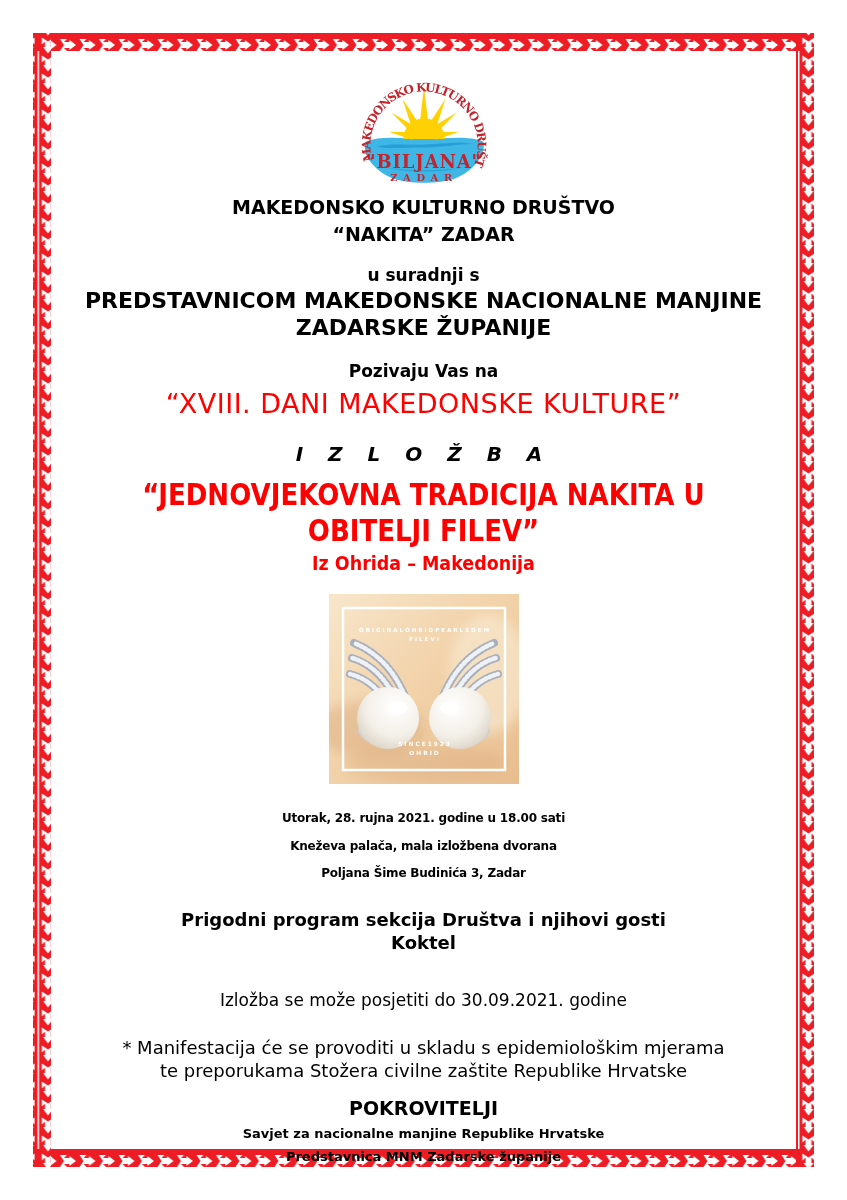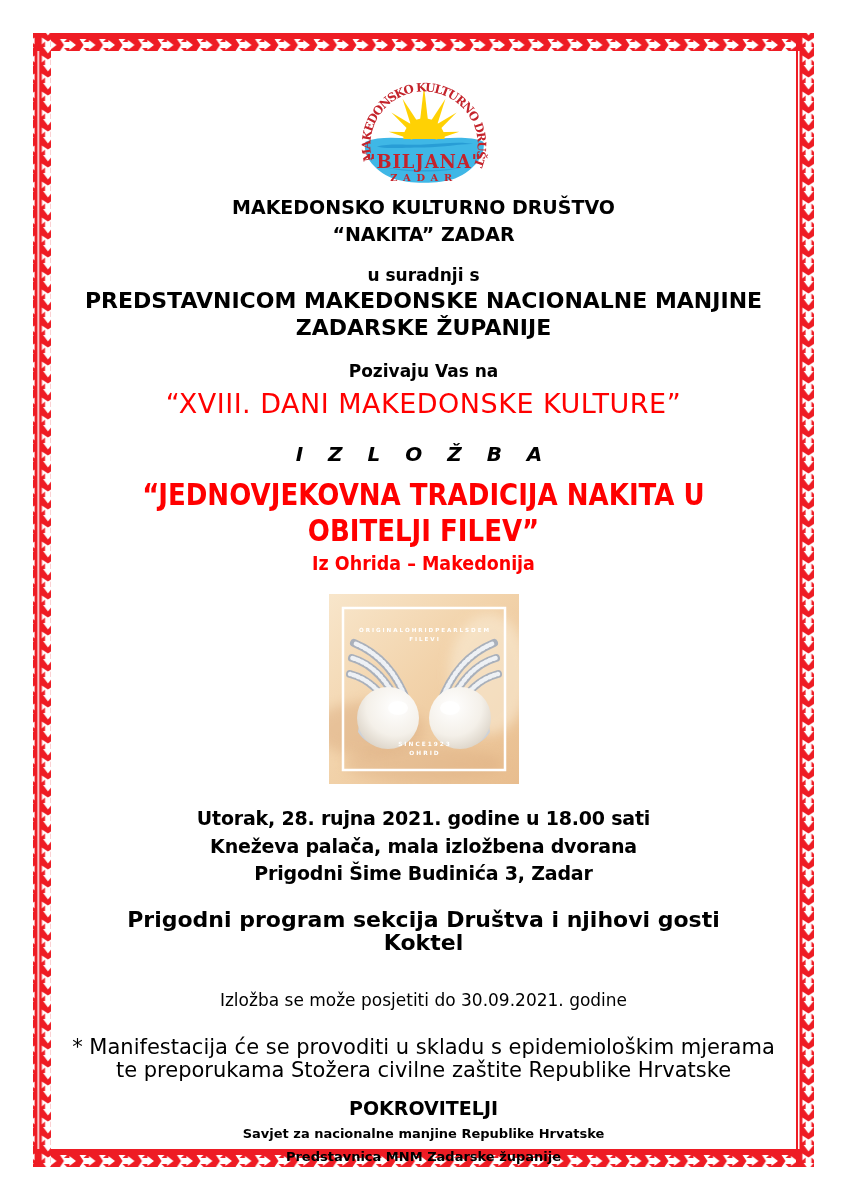--- a/index.html
+++ b/index.html
@@ -34,24 +34,24 @@
     transform:scaleX(0.84);transform-origin:50% 50%;margin-top:8px;
   }
   .exh-sub{
     color:#ff0000;font-weight:bold;font-size:19px;line-height:26px;
     transform:scaleX(0.92);transform-origin:50% 50%;margin-top:2px;
   }
   .photo{
     width:190px;height:190px;margin:18px auto 0 auto;position:relative;
     line-height:0;
   }
-  .details{margin-top:21px;font-weight:bold;font-size:19px;line-height:27.5px;letter-spacing:-0.2px;}
-  .program{margin-top:20px;font-weight:bold;font-size:22px;line-height:23px;}
+  .details{margin-top:21px;font-weight:bold;font-size:12px;line-height:27.5px;letter-spacing:-0.2px;}
+  .program{margin-top:20px;font-weight:bold;font-size:18px;line-height:23px;}
   .visit{margin-top:34px;font-weight:normal;font-size:17px;line-height:24px;}
-  .note{margin-top:24px;font-size:21px;line-height:23px;}
+  .note{margin-top:24px;font-size:18px;line-height:23px;}
   .sponsors{margin-top:13px;}
   .sponsors-heading{font-weight:bold;font-size:19px;line-height:27px;}
   .sponsors-line{font-weight:bold;font-size:13px;line-height:23.5px;text-align:center;}
 </style>
 </head>
 <body>
 
 <div class="poster">
 
   <svg class="border-svg" width="847" height="1200" viewBox="0 0 847 1200" aria-hidden="true">
@@ -165,21 +165,21 @@
         <text x="95" y="38" text-anchor="middle" font-size="5.6" font-weight="bold" fill="#ffffff">O R I G I N A L   O H R I D   P E A R L S   D E M</text>
         <text x="95" y="47" text-anchor="middle" font-size="5.6" font-weight="bold" fill="#ffffff">F I L E V I</text>
         <text x="95" y="152" text-anchor="middle" font-size="5.8" font-weight="bold" fill="#ffffff">S I N C E   1 9 2 3</text>
         <text x="95" y="161" text-anchor="middle" font-size="5.8" font-weight="bold" fill="#ffffff">O H R I D</text>
       </svg>
     </div>
 
     <div class="details">
       <div>Utorak, 28. rujna 2021. godine u 18.00 sati</div>
       <div>Kneževa palača, mala izložbena dvorana</div>
-      <div>Prigodni Šime Budinića 3, Zadar</div>
+      <div>Poljana Šime Budinića 3, Zadar</div>
     </div>
 
     <div class="program">
       <div>Prigodni program sekcija Društva i njihovi gosti</div>
       <div>Koktel</div>
     </div>
 
     <div class="visit">Izložba se može posjetiti do 30.09.2021. godine</div>
 
     <div class="note">

